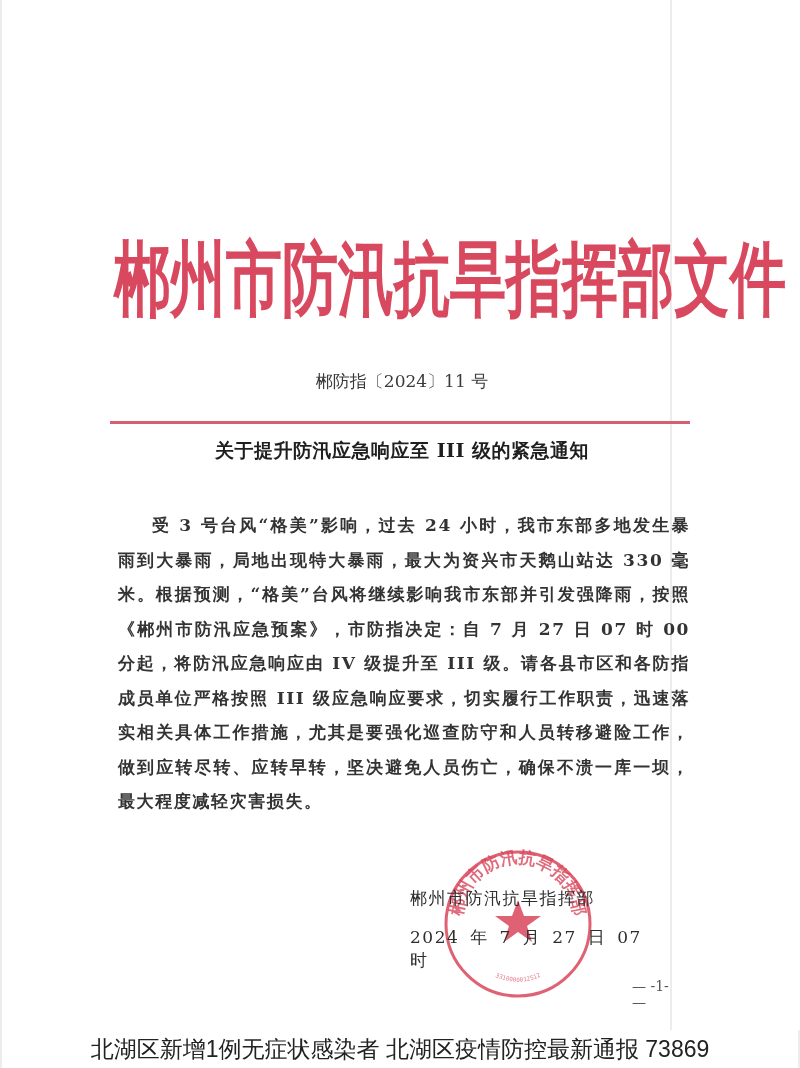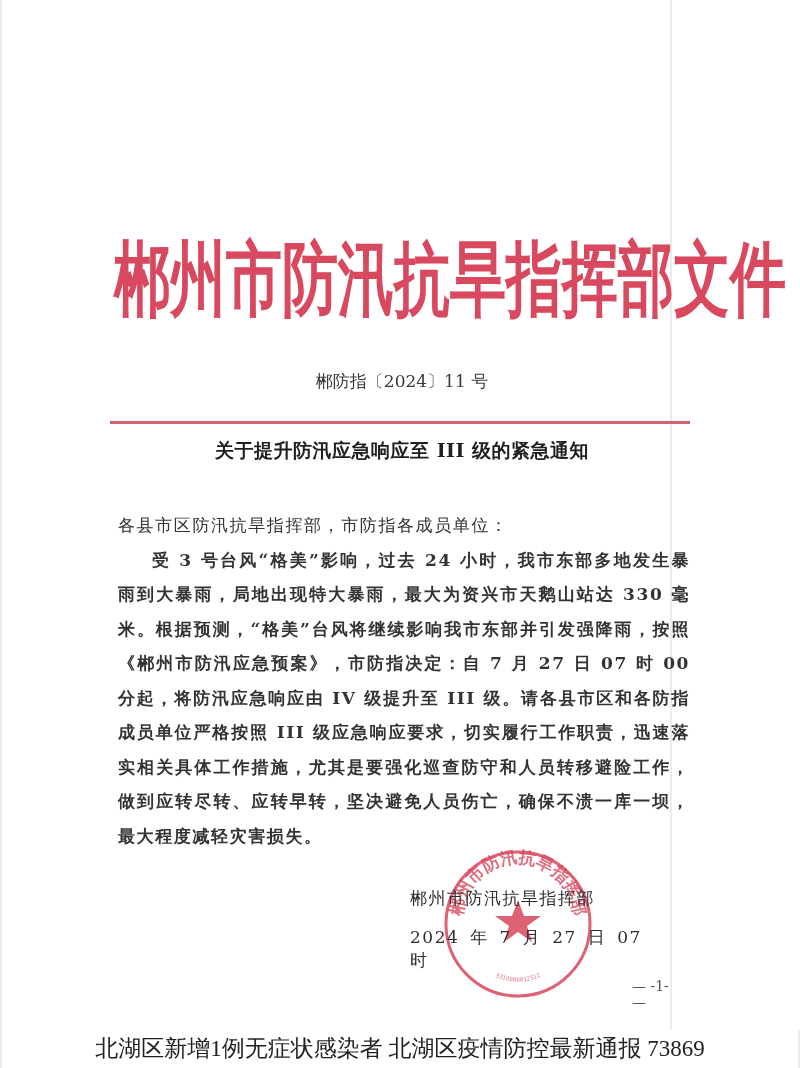--- a/index.html
+++ b/index.html
@@ -123,42 +123,41 @@
       position: absolute;
       left: 0;
       top: 1030px;
       width: 800px;
       height: 38px;
       background: #ffffff;
       border-left: 2px solid #ececec;
       border-right: 2px solid #ececec;
       box-sizing: border-box;
       text-align: center;
-      font-family: Liberation Serif, serif;
+      font-family: Liberation Sans, sans-serif;
       font-size: 23px;
       line-height: 38px;
       color: #222222;
       font-weight: 300;
     }
   </style>
 </head>
 <body>
 
 <div class="page">
 
   <div class="header-title">郴州市防汛抗旱指挥部文件</div>
 
   <div class="doc-number">郴防指〔2024〕11 号</div>
 
   <div class="red-rule"></div>
 
   <div class="notice-title">关于提升防汛应急响应至 III 级的紧急通知</div>
 
   <div class="body-text">
-    <p>各县市区防汛抗旱指挥部，市防指各成员单位：</p>
     <p class="indent">受 3 号台风“格美”影响，过去 24 小时，我市东部多地发生暴雨到大暴雨，局地出现特大暴雨，最大为资兴市天鹅山站达 330 毫米。根据预测，“格美”台风将继续影响我市东部并引发强降雨，按照《郴州市防汛应急预案》，市防指决定：自 7 月 27 日 07 时 00 分起，将防汛应急响应由 IV 级提升至 III 级。请各县市区和各防指成员单位严格按照 III 级应急响应要求，切实履行工作职责，迅速落实相关具体工作措施，尤其是要强化巡查防守和人员转移避险工作，做到应转尽转、应转早转，坚决避免人员伤亡，确保不溃一库一坝，最大程度减轻灾害损失。</p>
   </div>
 
   <svg class="stamp" viewBox="0 0 152 152" xmlns="http://www.w3.org/2000/svg">
     <defs>
       <path id="arcTop" d="M 22 86 A 56 56 0 1 1 130 86"></path>
       <path id="arcBottom" d="M 40 120 A 54 54 0 0 0 112 120"></path>
     </defs>
     <circle cx="76" cy="76" r="72" fill="none" stroke="#d9475c" stroke-width="3" opacity="0.85"></circle>
     <text font-family="DejaVu Serif, serif" font-size="17" font-weight="bold" fill="#d9475c" opacity="0.8">

